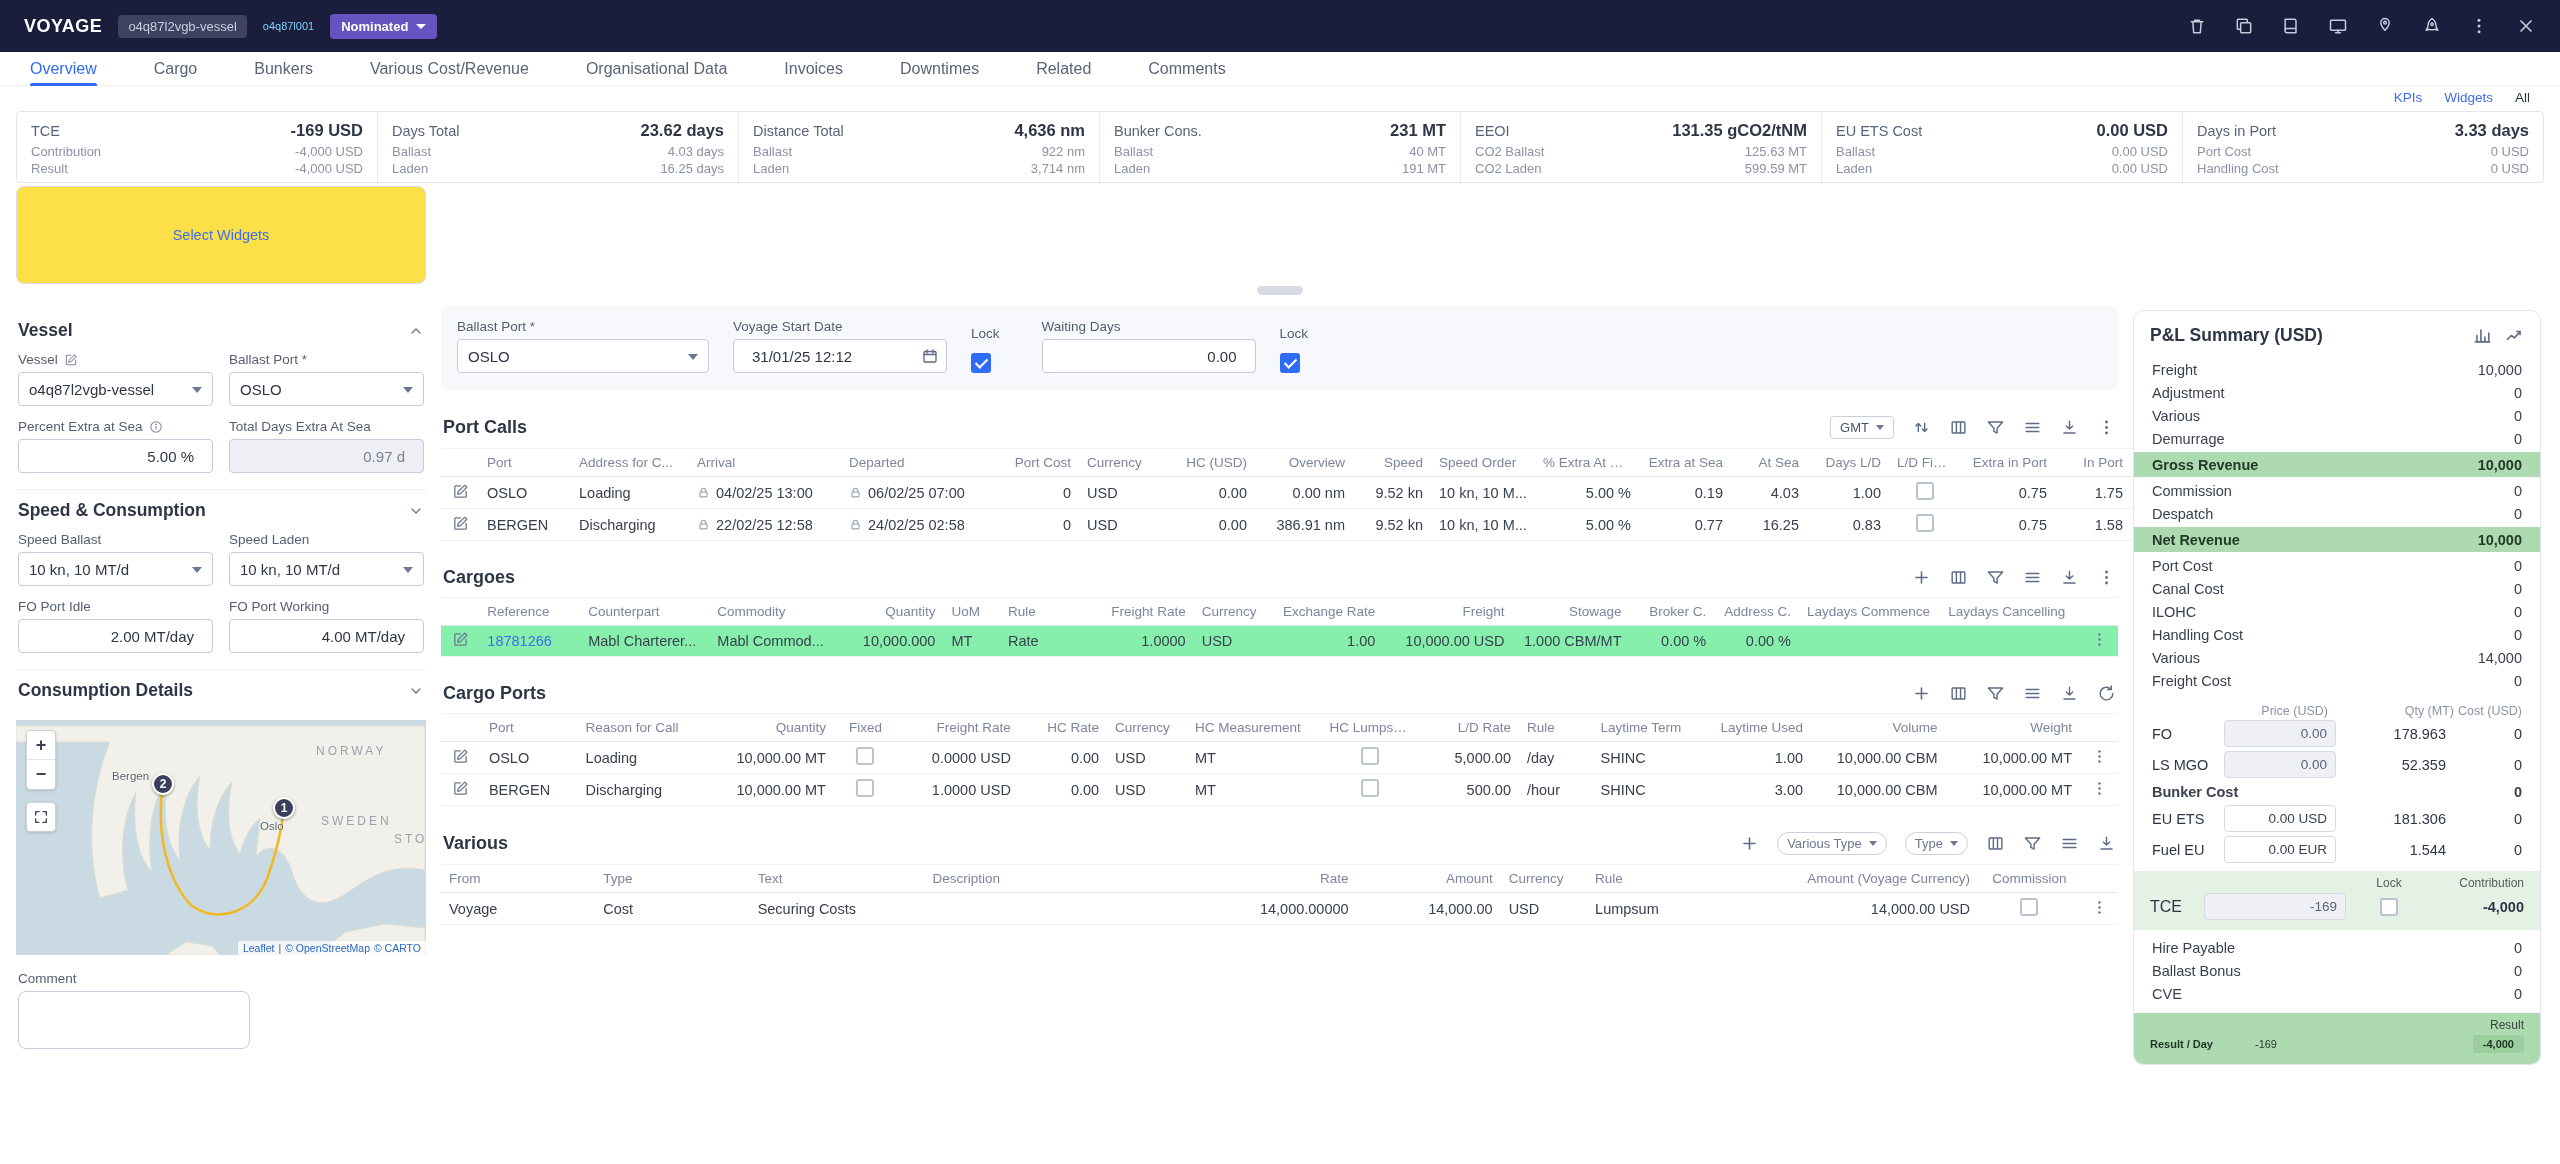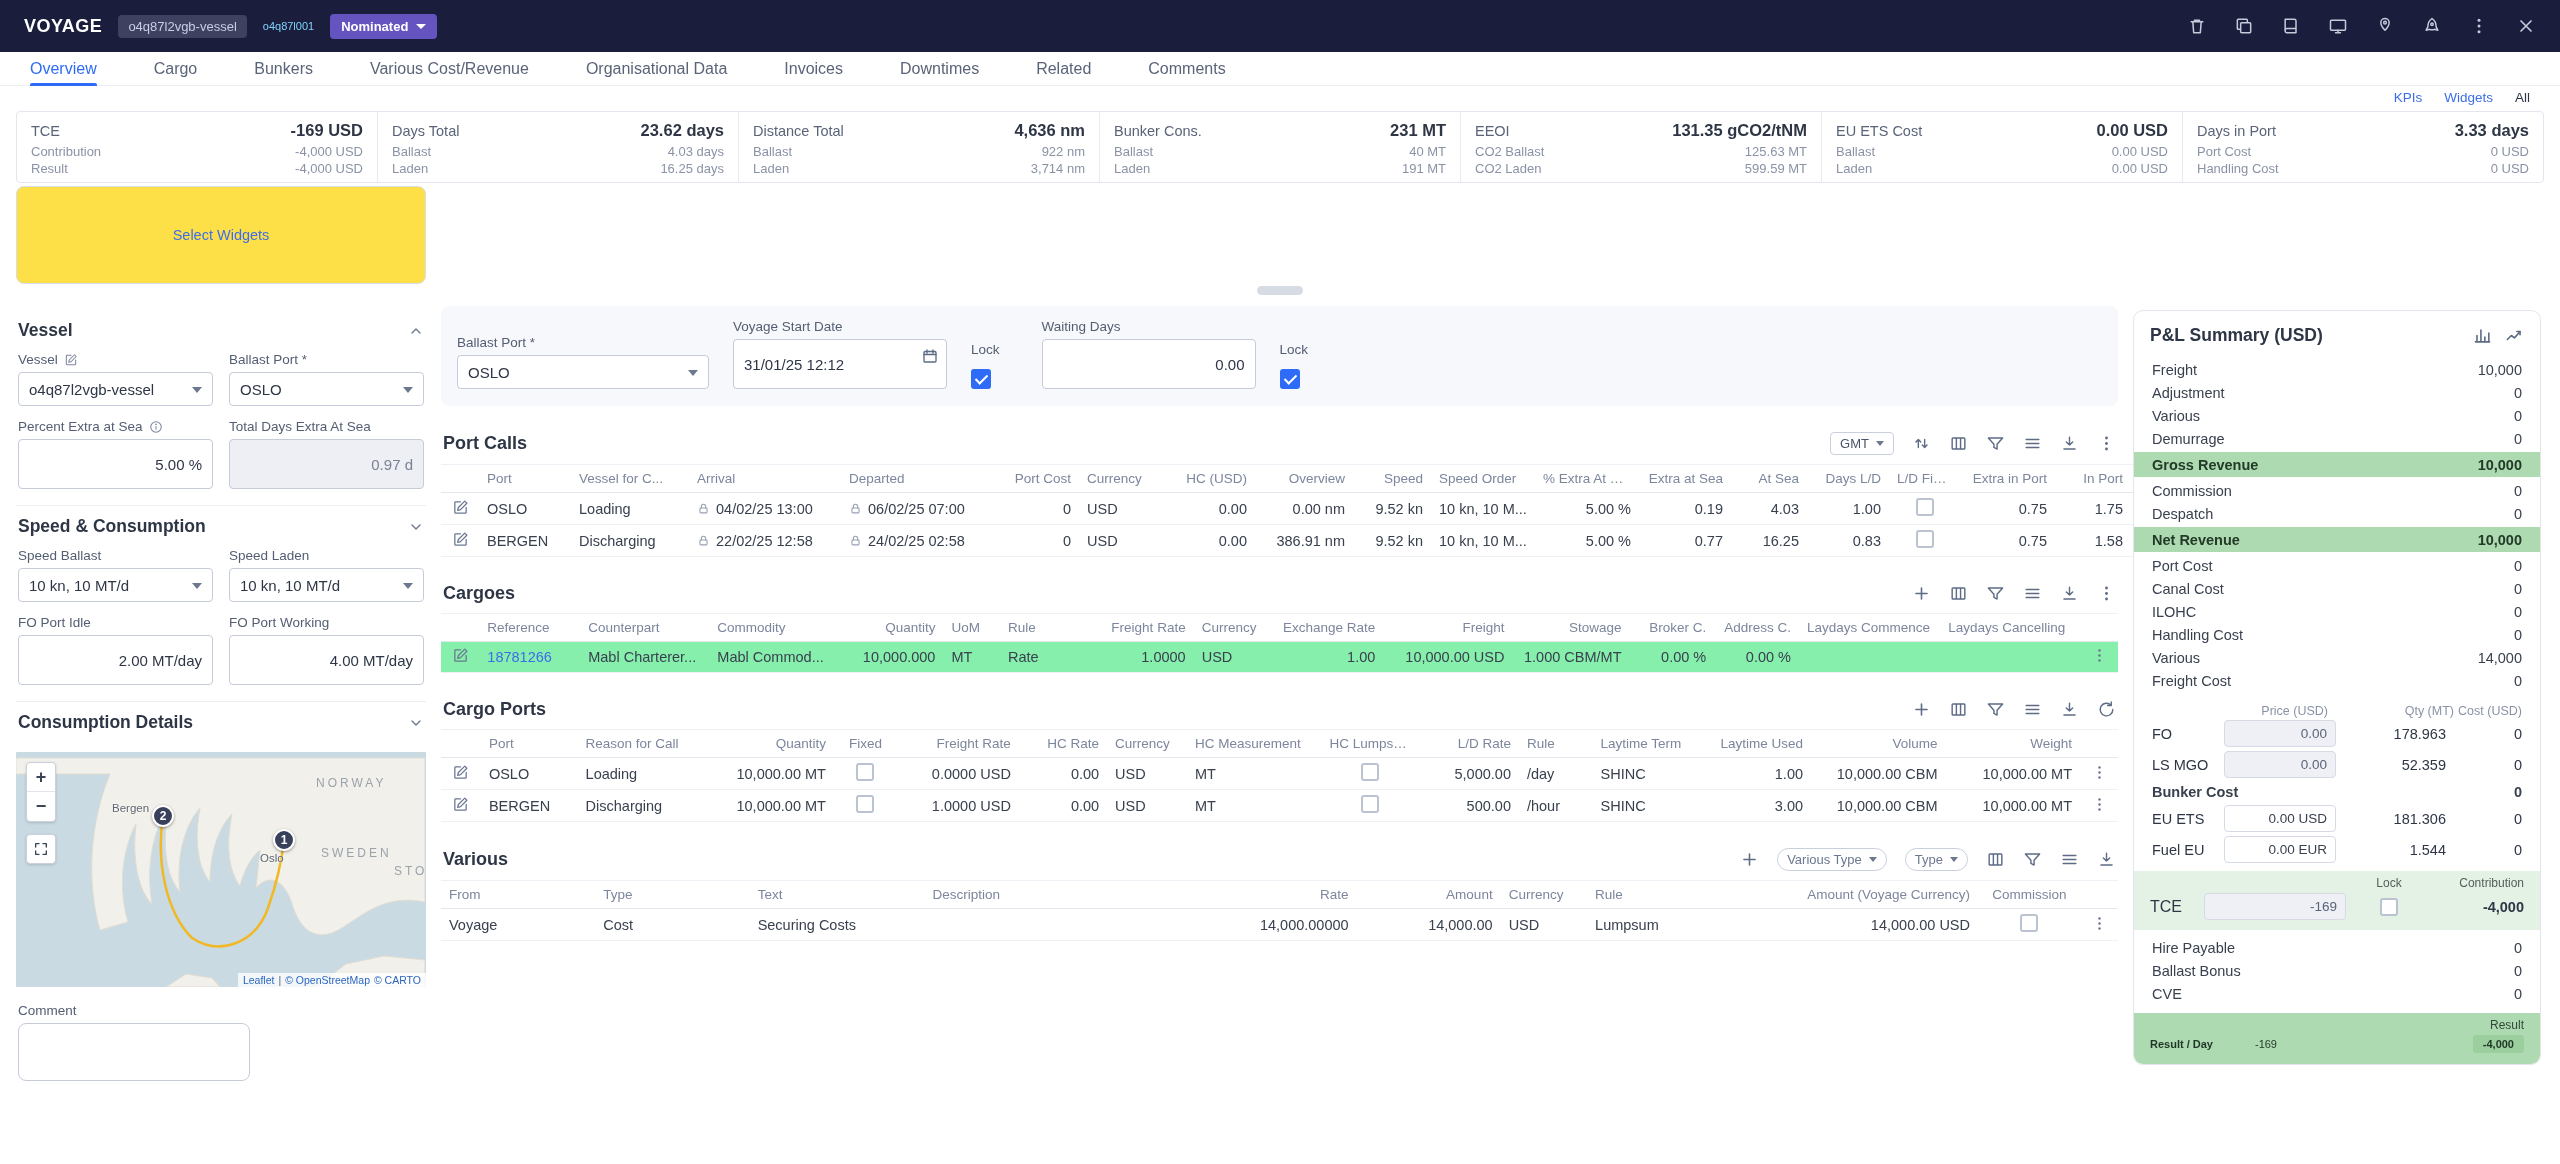--- a/index.html
+++ b/index.html
@@ -48,21 +48,21 @@
   .widgets-box { height:98px; border:1px solid #D8DCEC; border-radius:8px; display:flex; align-items:center; justify-content:center; margin-bottom:26px; background:#fde047; }
   .widgets-box span { color:#3D6DEB; font-size:14.5px; cursor:pointer; }
 
   
   .side-head { display:flex; justify-content:space-between; align-items:center; padding:10px 2px 9px; font-size:17.5px; font-weight:bold; color:#2E3646; }
   .side-head .ic { width:16px; height:16px; color:#6B7890; cursor:pointer; }
   .bt { border-top:1px solid #ECEEF3; }
   .f2 { display:grid; grid-template-columns:1fr 1fr; column-gap:16px; row-gap:13px; padding:2px 2px 16px; }
   .flabel { font-size:13.5px; color:#545E72; margin-bottom:5px; display:flex; align-items:center; gap:6px; }
   .flabel .ic { width:14px; height:14px; color:#7C869C; }
-  .inp { height:50px; width:100%; border:1px solid #C6CBD9; border-radius:4px; background:#fff; font:15px "Liberation Sans",sans-serif; color:#2E3646; padding:0 10px; }
+  .inp { height:34px; width:100%; border:1px solid #C6CBD9; border-radius:4px; background:#fff; font:15px "Liberation Sans",sans-serif; color:#2E3646; padding:0 18px; }
   .inp.r { text-align:right; }
   .inp.dis { background:#EDEFF4; color:#7A8294; }
   .sel { height:34px; border:1px solid #C6CBD9; border-radius:4px; background:#fff; display:flex; align-items:center; padding:0 28px 0 10px; font-size:15px; color:#2E3646; position:relative; cursor:pointer; white-space:nowrap; overflow:hidden; }
   .sel::after { content:""; position:absolute; right:10px; top:50%; margin-top:-2px; border-left:5px solid transparent; border-right:5px solid transparent; border-top:6px solid #6B7890; }
   .sel > span { overflow:hidden; text-overflow:ellipsis; }
 
   
   .map { position:relative; width:100%; height:235px; margin-top:10px; overflow:hidden; background:#C9DAE2; }
   .map-label { position:absolute; color:#9AA2AC; font-size:12px; letter-spacing:3px; pointer-events:none; }
   .map-label.city { color:#5F6772; font-size:11.5px; letter-spacing:0; text-shadow:0 0 3px #fff; }
@@ -706,21 +706,21 @@
             <col style="width:82px">
             <col style="width:72px">
             <col style="width:94px">
             <col style="width:76px">
             <col style="width:36px">
           </colgroup>
         <thead>
             <tr>
           <th></th>
           <th>Port</th>
-          <th>Vessel for C...</th>
+          <th>Address for C...</th>
           <th>Arrival</th>
           <th>Departed</th>
           <th class="r">Port Cost</th>
           <th>Currency</th>
           <th class="r">HC (USD)</th>
           <th class="r">Overview</th>
           <th class="r">Speed</th>
           <th>Speed Order</th>
           <th class="r">% Extra At Sea</th>
           <th class="r">Extra at Sea</th>

